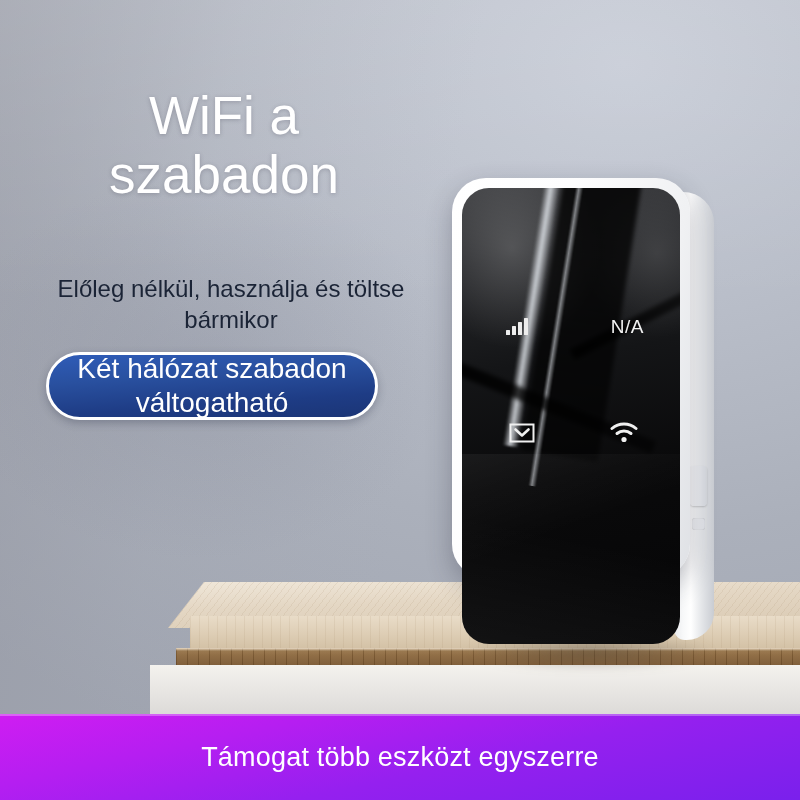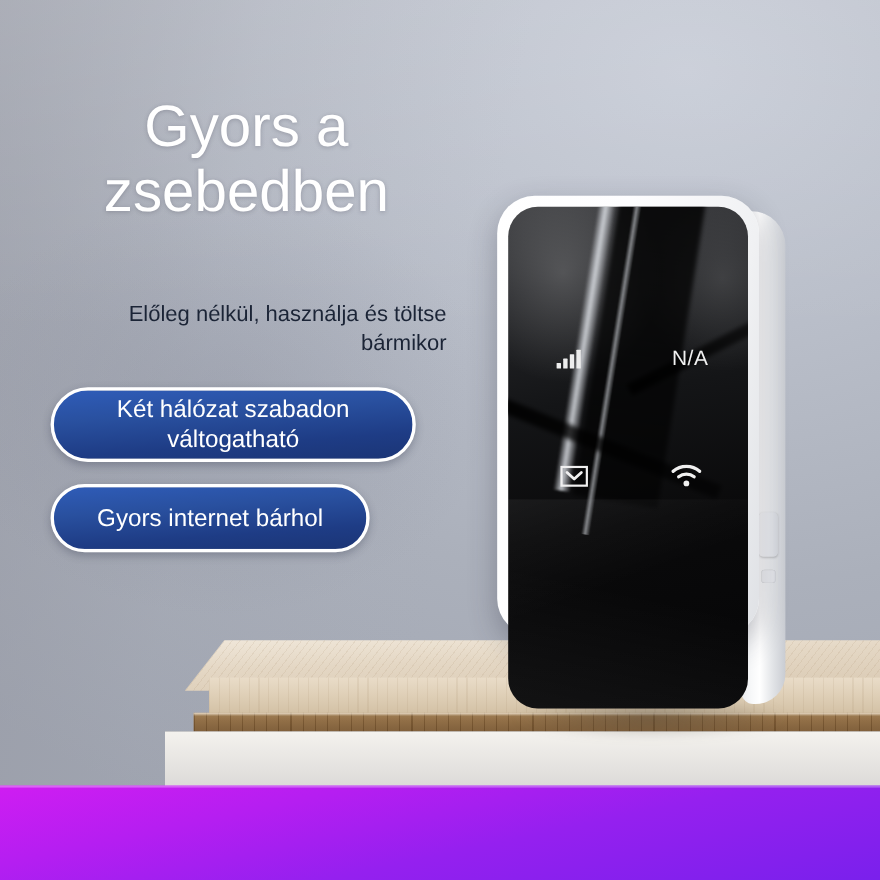--- a/index.html
+++ b/index.html
@@ -229,35 +229,35 @@
     color: #ffffff;
     font-size: 53px;
     line-height: 1.12;
     font-weight: 400;
     text-shadow: 0 1px 4px rgba(70,70,85,0.30);
   }
   .subline {
     position: absolute;
     left: 56px; top: 274px;
     width: 350px;
-    text-align: right;
+    text-align: center;
     color: #1b2436;
-    font-size: 20px;
+    font-size: 24px;
     line-height: 1.28;
   }
 
   .pill-list { position: absolute; left: 0; top: 352px; width: 460px; }
   .pill {
     position: relative;
     margin: 0 0 20px 0;
     border-radius: 40px;
     border: 3px solid #ffffff;
     background: linear-gradient(176deg, #2f5cb8 0%, #29509f 35%, #1e3c85 72%, #1b3576 100%);
     color: #ffffff;
-    font-size: 22px;
+    font-size: 28px;
     line-height: 1.22;
     text-align: center;
     display: flex;
     align-items: center;
     justify-content: center;
     box-shadow: 0 3px 8px rgba(40,45,70,0.30);
     box-sizing: border-box;
   }
   .pill-1 { margin-left: 46px; width: 332px; height: 68px; padding: 0 18px; }
   .pill-2 { margin-left: 46px; width: 290px; height: 62px; padding: 0 18px; }
@@ -348,25 +348,25 @@
               <path d="M7 11.5 A11 11 0 0 1 21 11.5" fill="none" stroke="#f0f0f0" stroke-width="3" stroke-linecap="round"></path>
               <circle cx="14" cy="17.5" r="2.6" fill="#f0f0f0"></circle>
             </svg>
           </div>
         </div>
 
       </div>
     </div>
   </div>
 
-  <div class="headline">Gyors a zsebedben</div>
+  <div class="headline">WiFi a szabadon</div>
   <div class="subline">Előleg nélkül, használja és töltse bármikor</div>
 
   <div class="pill-list">
     <div class="pill pill-1">Két hálózat szabadon váltogatható</div>
-    <div class="pill pill-2">Gyors internet bárhol</div>
   </div>
 
   <div class="banner">
     <div class="banner-topline"></div>
+    <div class="banner-text">Támogat több eszközt egyszerre</div>
   </div>
 
 </div>
 
 </body></html>

